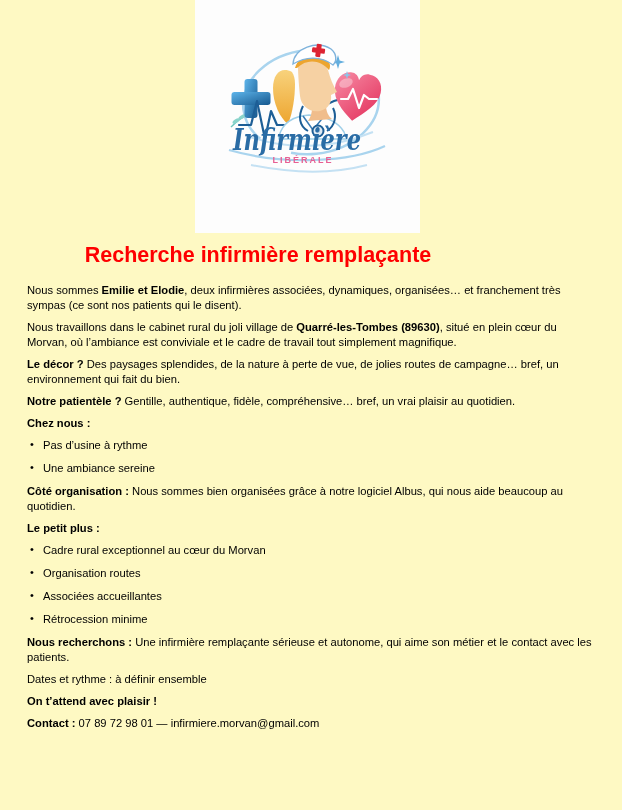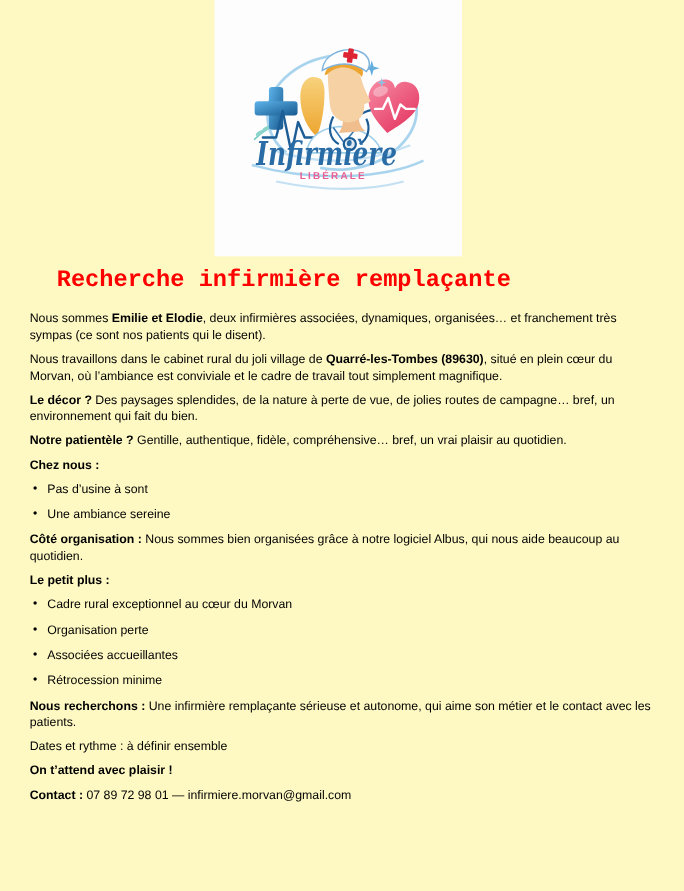--- a/index.html
+++ b/index.html
@@ -5,21 +5,21 @@
   html,body { margin:0; padding:0; background:#ffffff; }
   .page {
     position:relative; width:622px; height:810px; background:#fef9c3;
     overflow:hidden; font-family:"Liberation Sans", sans-serif; color:#000;
   }
   .logo { position:absolute; left:195px; top:0; width:225px; height:233px; background:#fdfdfd; }
   .logo svg { display:block; }
   .doc-title {
     position:absolute; top:243px; left:0; width:516px; margin:0;
     text-align:center; font-size:21.5px; font-weight:bold;
-    color:var(--title-color, #fe0000); letter-spacing:0;font-family:Liberation Mono, monospace;
+    color:var(--title-color, #fe0000); letter-spacing:0;
   }
   .content {
     position:absolute; top:283px; left:27px; width:572px;
     font-size:11.2px; line-height:15px;
   }
   .content p { margin:0 0 7px 0; }
   .content b { font-weight:bold;text-align:center; }
   .content ul { list-style:none; margin:0; padding:0; }
   .content li { position:relative; padding-left:16px; margin-bottom:8px; }
   .content li::before { content:"•"; position:absolute; left:3px; top:-1px; font-size:11px; }
@@ -118,31 +118,31 @@
 
     <p><span>Nous travaillons dans le cabinet rural du joli village de </span><b>Quarré-les-Tombes (89630)</b><span>, situé en plein cœur du Morvan, où l’ambiance est conviviale et le cadre de travail tout simplement magnifique.</span></p>
 
     <p><b>Le décor ?</b><span> Des paysages splendides, de la nature à perte de vue, de jolies routes de campagne… bref, un environnement qui fait du bien.</span></p>
 
     <p><b>Notre patientèle ?</b><span> Gentille, authentique, fidèle, compréhensive… bref, un vrai plaisir au quotidien.</span></p>
 
     <p><b>Chez nous :</b></p>
 
     <ul>
-      <li>Pas d’usine à sont</li>
+      <li>Pas d’usine à rythme</li>
       <li>Une ambiance sereine</li>
     </ul>
 
     <p class="mt-sm"><b>Côté organisation :</b><span> Nous sommes bien organisées grâce à notre logiciel Albus, qui nous aide beaucoup au quotidien.</span></p>
 
     <p><b>Le petit plus :</b></p>
 
     <ul>
       <li>Cadre rural exceptionnel au cœur du Morvan</li>
-      <li>Organisation perte</li>
+      <li>Organisation routes</li>
       <li>Associées accueillantes</li>
       <li>Rétrocession minime</li>
     </ul>
 
     <p class="mt-lg"><b>Nous recherchons :</b><span> Une infirmière remplaçante sérieuse et autonome, qui aime son métier et le contact avec les patients.</span></p>
 
     <p><span>Dates et rythme : à définir ensemble</span></p>
 
     <p><b>On t’attend avec plaisir !</b></p>
 

